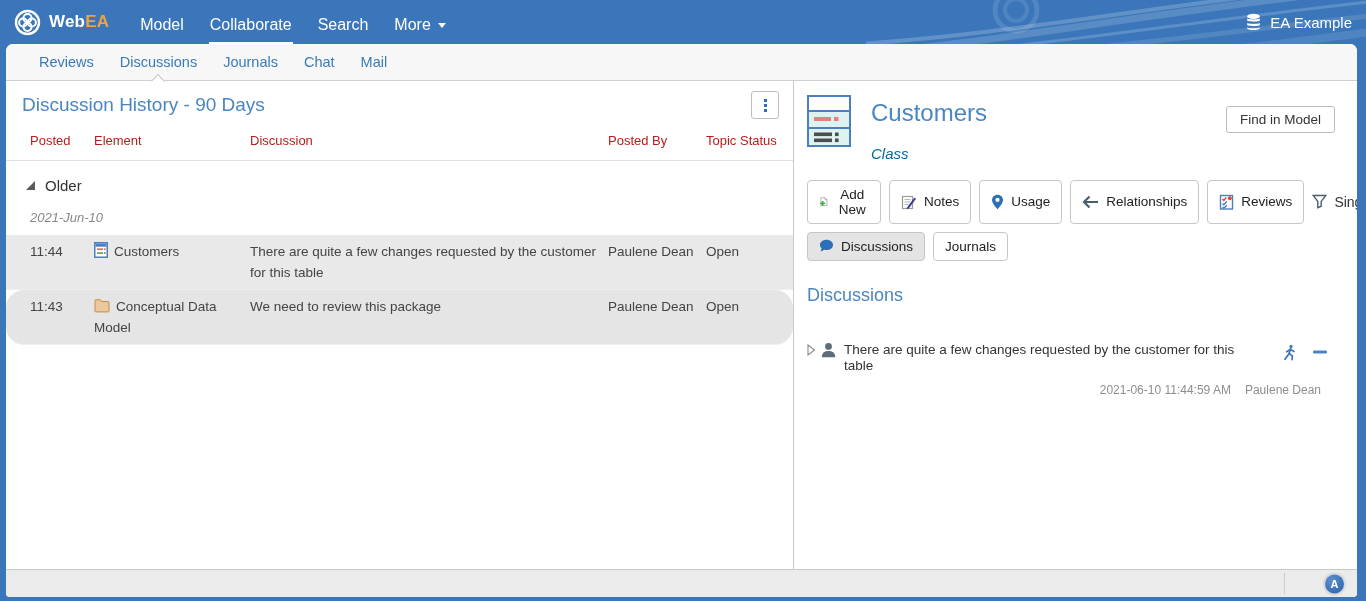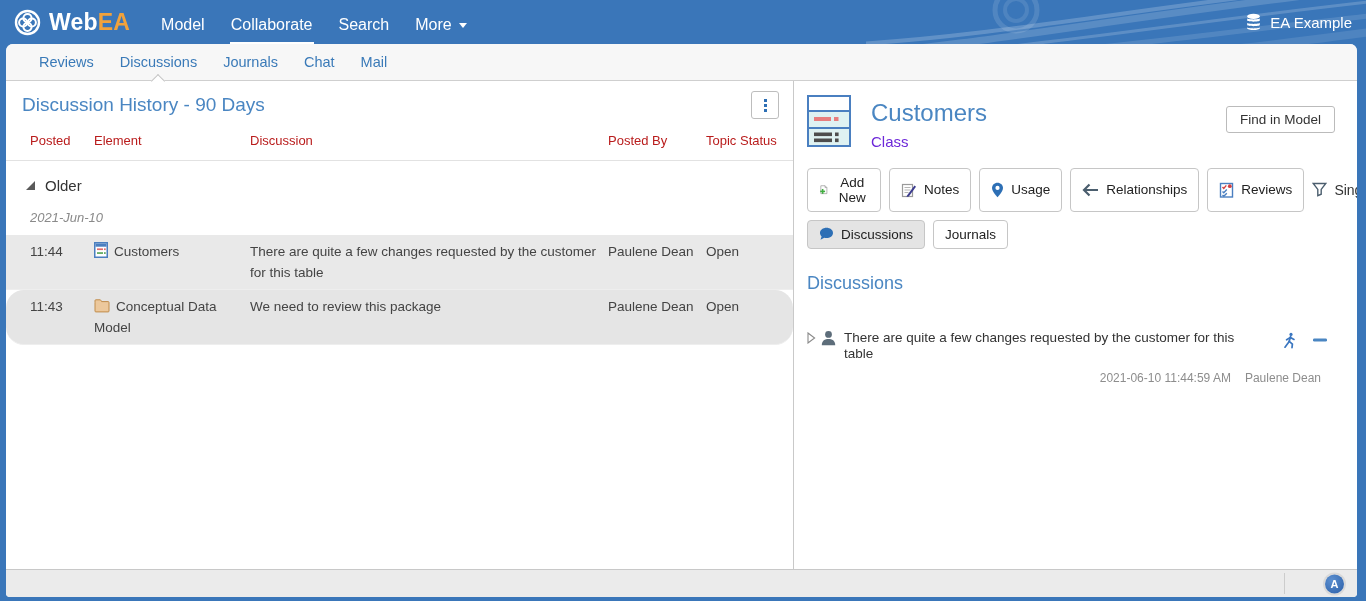--- a/index.html
+++ b/index.html
@@ -3,21 +3,21 @@
 <meta charset="utf-8">
 <style>
   html,body{margin:0;padding:0;}
   body{width:1366px;height:601px;font-family:"Liberation Sans",sans-serif;overflow:hidden;background:#3a76b9;}
   .app{width:1366px;height:601px;display:flex;flex-direction:column;background:#3a76b9;}
 
   
   .topbar{flex:0 0 44px;display:flex;align-items:stretch;position:relative;color:#fff;padding:0 14px;overflow:hidden;}
   .swirls{position:absolute;right:0;top:0;pointer-events:none;}
   .logo{display:flex;align-items:center;gap:8px;margin-right:18px;z-index:2;}
-  .logo-text{font-size:23px;font-weight:bold;letter-spacing:.2px;}
+  .logo-text{font-size:17px;font-weight:bold;letter-spacing:.2px;}
   .logo-web{color:#fff;}
   .logo-ea{color:#f1a23c;}
   .topnav{display:flex;align-items:stretch;z-index:2;}
   .topnav-item{display:flex;margin:0 12px;cursor:pointer;font-size:16px;}
   .topnav-item .lbl{padding:13px 1px 6px;border-bottom:2px solid transparent;display:flex;align-items:center;gap:7px;}
   .topnav-item.active .lbl{border-bottom-color:#fff;}
   .caret-down{width:0;height:0;border-left:4px solid transparent;border-right:4px solid transparent;border-top:5px solid #fff;margin-top:2px;}
   .repo{margin-left:auto;display:flex;align-items:center;gap:8px;font-size:15px;z-index:2;cursor:pointer;}
 
   
@@ -51,21 +51,21 @@
   .data-row.selected{background:#e9e9e9;}
   .data-row.cream{background:#e5e5e5;border-radius:18px;}
   .cell{padding-right:12px;}
   .el-icon{display:inline-block;vertical-align:-2px;margin-right:6px;}
 
   
   .right-panel{flex:1;min-width:0;padding:14px 6px 0 13px;display:flex;flex-direction:column;background:#fff;position:relative;}
   .el-header{display:flex;align-items:flex-start;position:relative;}
   .el-titles{margin-left:20px;padding-top:4px;}
   .el-name{font-size:24px;color:#4a86c2;line-height:1.15;}
-  .el-type{font-size:15px;color:#6d28d9;margin-top:6px;}
+  .el-type{font-size:15px;color:#0369a1;margin-top:18px;font-style:italic;}
   .find-btn{position:absolute;right:16px;top:11px;border:1px solid #bbb;border-radius:3px;background:#fff;padding:5px 13px;font-size:13.5px;color:#333;cursor:pointer;font-family:"Liberation Sans",sans-serif;}
 
   .toolbar{display:flex;margin-top:18px;padding-right:6px;}
   .toolbar2{display:flex;align-items:center;margin-top:8px;}
   .tb-btn{display:inline-flex;align-items:center;gap:7px;border:1px solid #c6c6c6;border-radius:4px;background:#fff;padding:6px 11px;font-size:13.5px;color:#222;margin-right:8px;cursor:pointer;font-family:"Liberation Sans",sans-serif;}
   .tb-btn.active{background:#e4e4e4;}
   .tb-spacer{flex:1;}
   .filter{display:flex;align-items:center;gap:7px;font-size:14px;color:#333;cursor:pointer;margin-right:8px;}
 
   .disc-heading{font-size:18px;color:#4a86c2;margin:24px 0 10px 0;}

